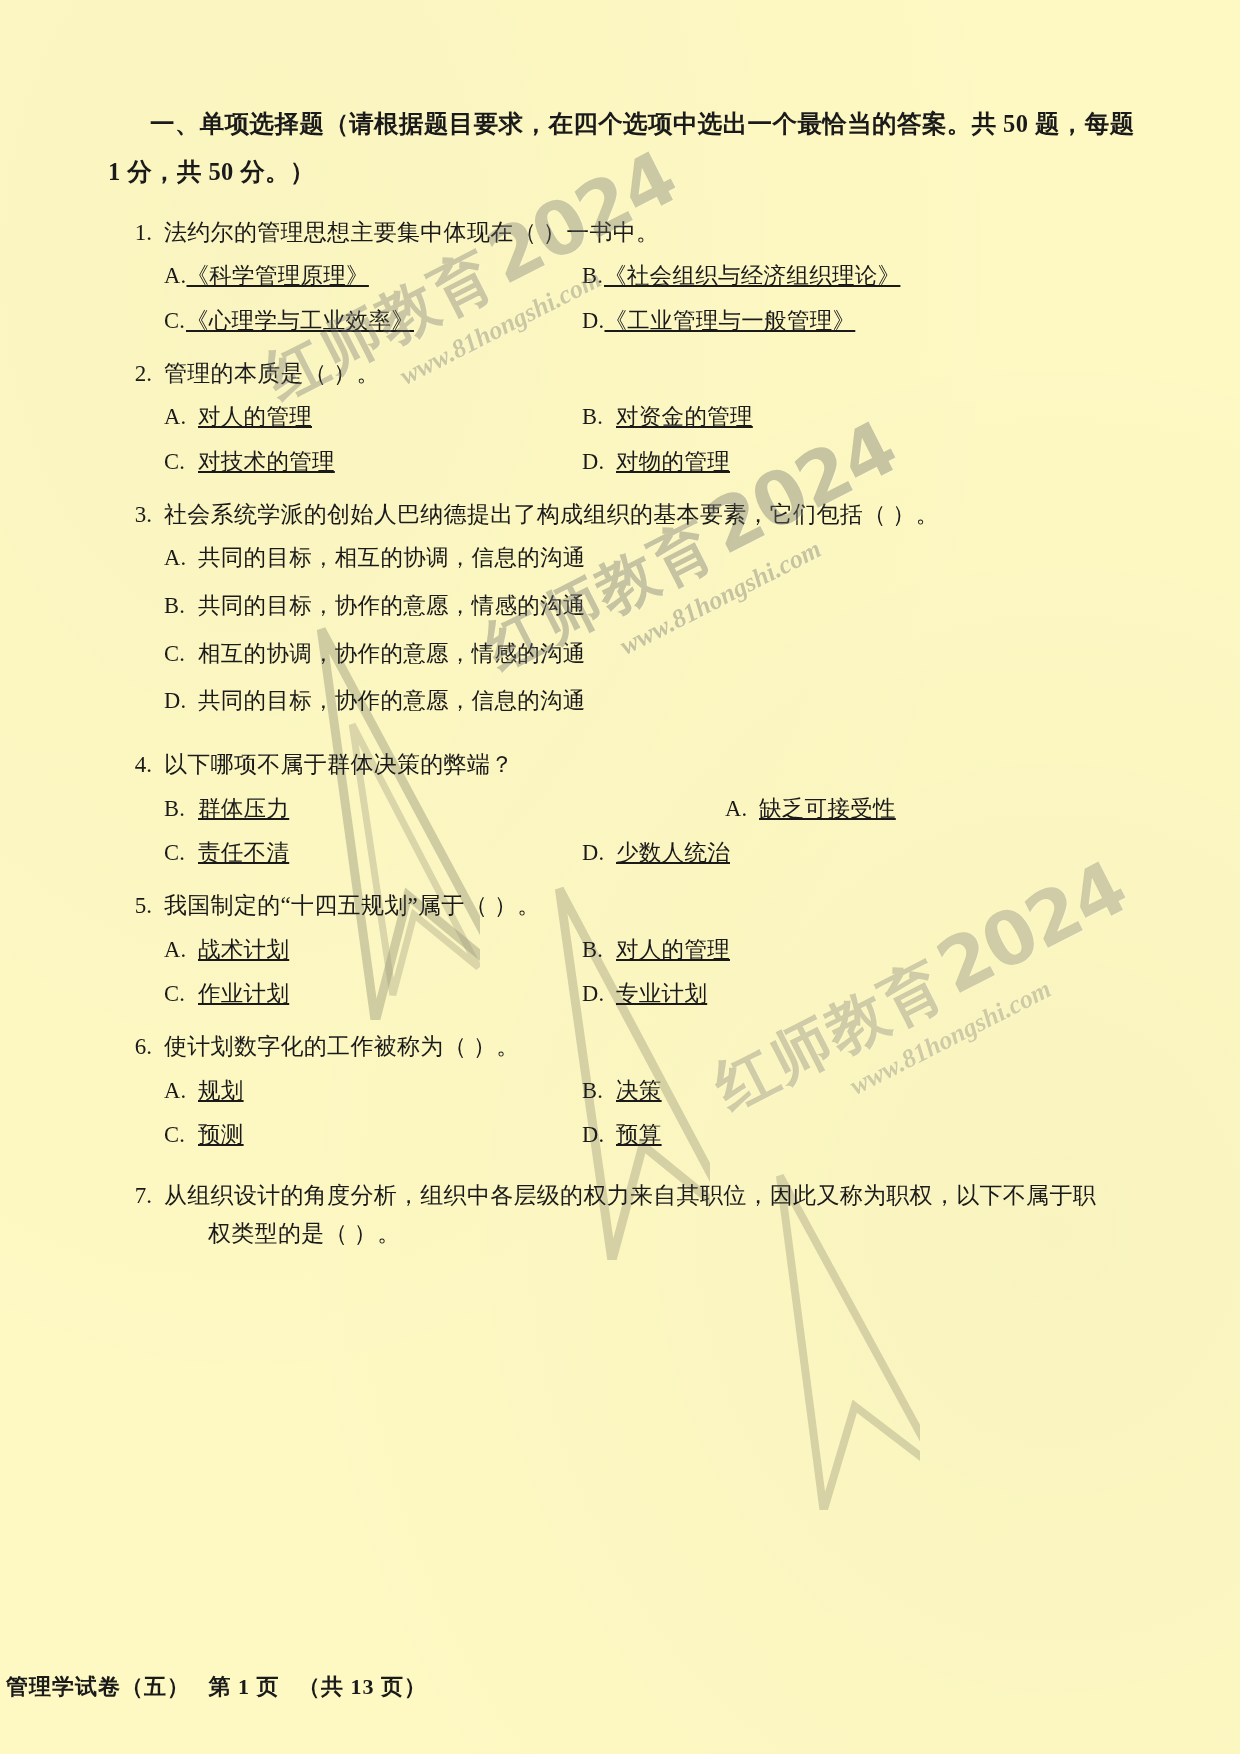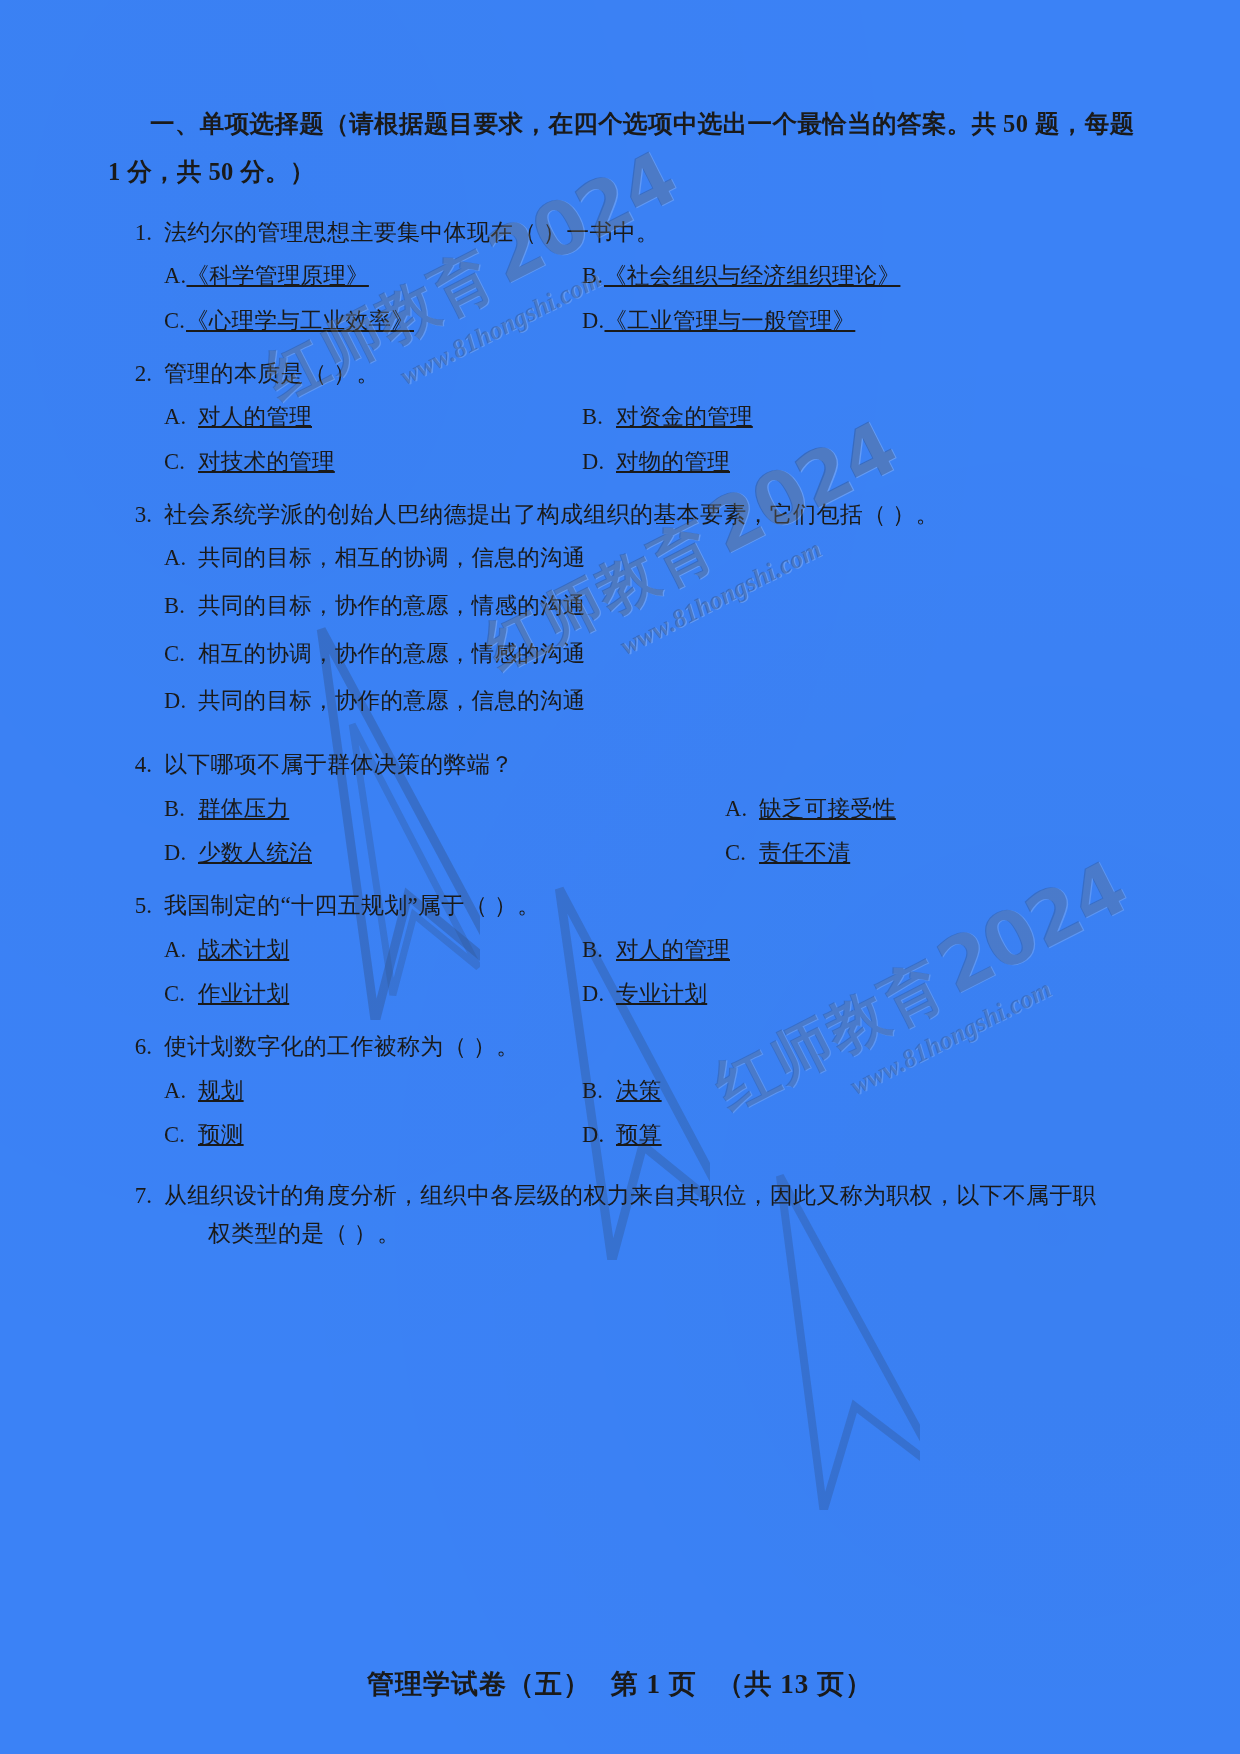--- a/index.html
+++ b/index.html
@@ -9,21 +9,21 @@
   }
   body {
     font-family: "Liberation Serif", "DejaVu Serif", serif;
     color: #1a1a1a;
   }
   .page {
     position: relative;
     width: 1240px;
     height: 1754px;
     margin: 0 auto;
-    background: #3b82f6;
+    background: #fef9c3;
     overflow: hidden;
   }
   .paper-tint {
     position: absolute;
     inset: 0;
     background:
       radial-gradient(ellipse at 20% 15%, rgba(0,0,0,0.015), rgba(0,0,0,0) 60%),
       radial-gradient(ellipse at 85% 70%, rgba(0,0,0,0.02), rgba(0,0,0,0) 55%);
     pointer-events: none;
   }
@@ -102,22 +102,22 @@
   }
 
   .gap-sm { height: 6px; }
   .gap-md { height: 14px; }
 
   .footer {
     position: absolute;
     left: 0;
     right: 0;
     bottom: 52px;
-    text-align: center;
-    font-size: 27px;
+    text-align: left;
+    font-size: 22px;
     font-weight: bold;
     letter-spacing: 1px;
   }
   .footer span { margin: 0 6px; }
 
   
   .wm {
     position: absolute;
     pointer-events: none;
     color: rgba(40,40,40,0.42);
@@ -231,22 +231,22 @@
       <div class="q-stem">
         <div class="q-num">4.</div>
         <div class="q-text">以下哪项不属于群体决策的弊端？</div>
       </div>
       <div class="opts">
         <div class="opts-row">
           <div class="opt two-col-right"><span class="lbl">B.</span><span>群体压力</span></div>
           <div class="opt two-col-left"><span class="lbl">A.</span><span>缺乏可接受性</span></div>
         </div>
         <div class="opts-row">
+          <div class="opt two-col-left"><span class="lbl">C.</span><span>责任不清</span></div>
           <div class="opt two-col-right"><span class="lbl">D.</span><span>少数人统治</span></div>
-          <div class="opt two-col-left"><span class="lbl">C.</span><span>责任不清</span></div>
         </div>
       </div>
     </div>
 
     <div class="gap-sm"></div>
 
     <div class="question">
       <div class="q-stem">
         <div class="q-num">5.</div>
         <div class="q-text">我国制定的“十四五规划”属于（      ）。</div>

